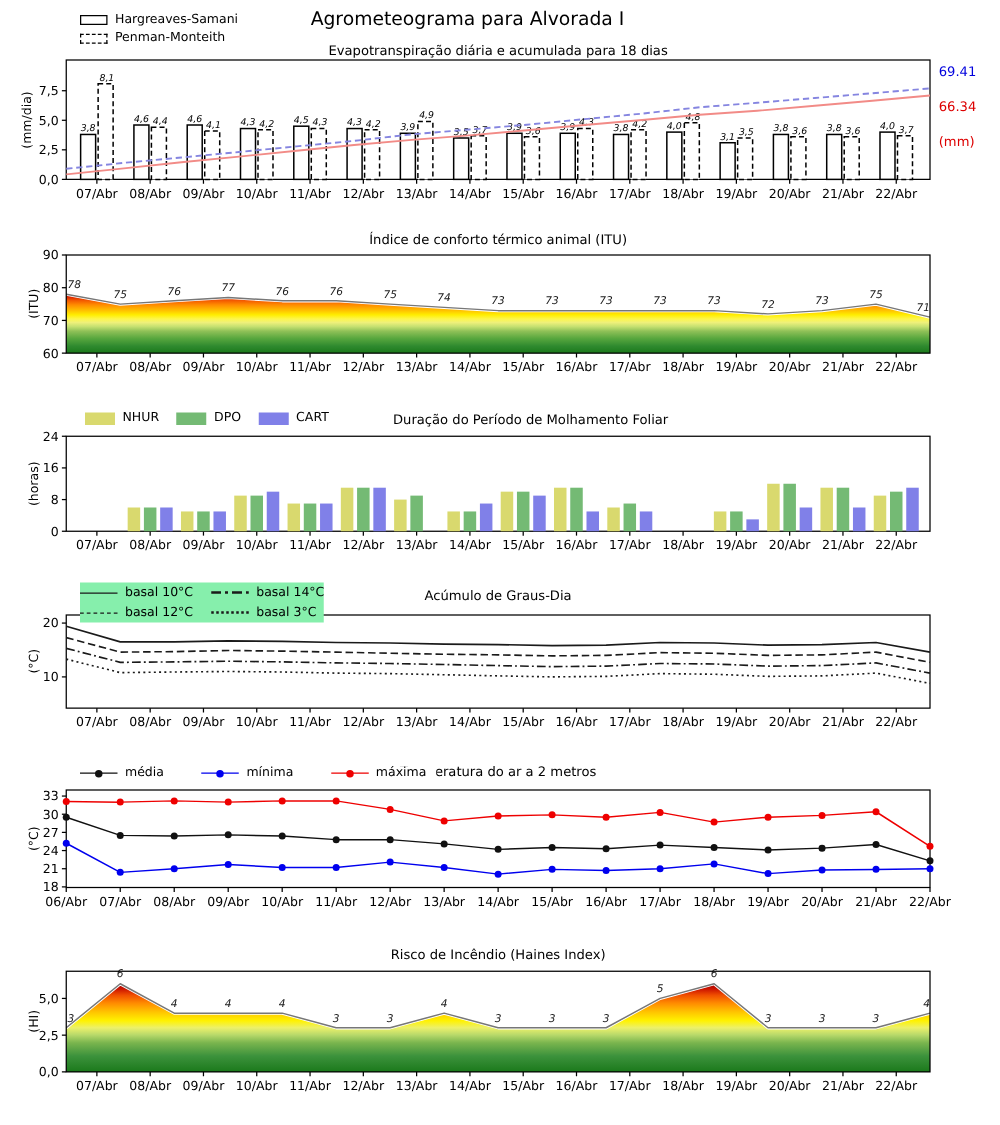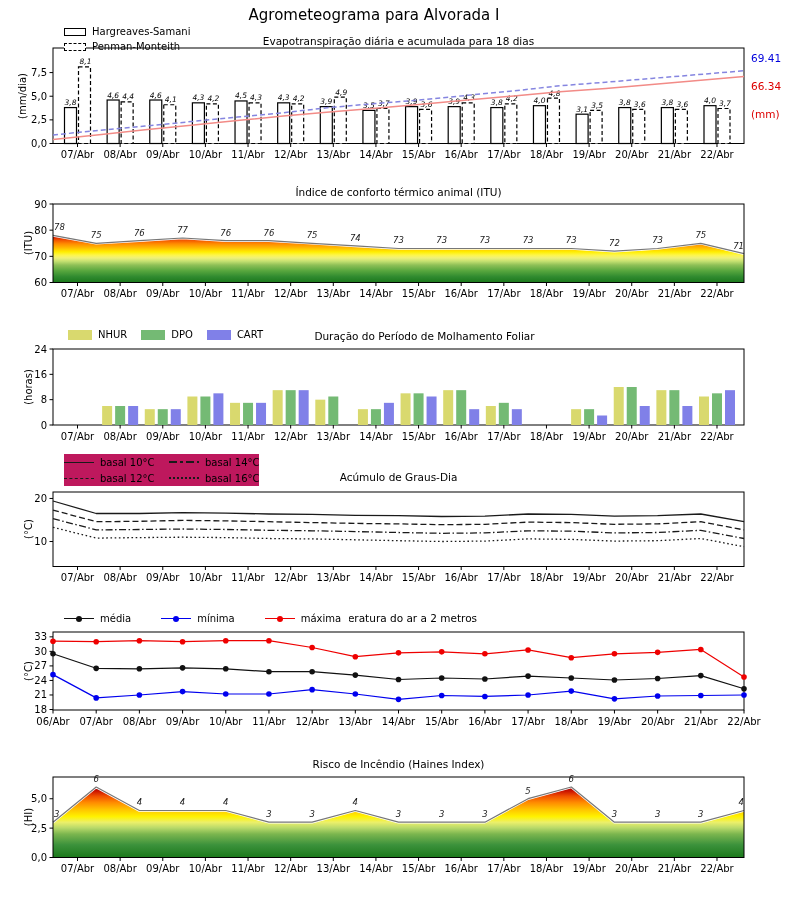--- a/index.html
+++ b/index.html
@@ -538,21 +538,21 @@
         <circle cx="528.0625" cy="649.9254658385094" r="2.8" fill="#ee0000"></circle>
         <circle cx="571.25" cy="657.6770186335403" r="2.8" fill="#ee0000"></circle>
         <circle cx="614.4375" cy="653.8012422360248" r="2.8" fill="#ee0000"></circle>
         <circle cx="657.625" cy="652.3478260869565" r="2.8" fill="#ee0000"></circle>
         <circle cx="700.8125" cy="649.4409937888199" r="2.8" fill="#ee0000"></circle>
         <circle cx="744" cy="677.055900621118" r="2.8" fill="#ee0000"></circle>
       </g>
     </svg>
 
   <div class="abs chart-title" style="top:35px;">Evapotranspiração diária e acumulada para 18 dias</div>
-  <div class="abs legend col" style="top:26px;left:64px;">
+  <div class="abs legend col" style="top:10px;left:64px;">
     <div class="lrow">
       <span class="box-swatch"></span>
       <span>Hargreaves-Samani</span>
     </div>
     <div class="lrow">
       <span class="box-swatch dashed"></span>
       <span>Penman-Monteith</span>
     </div>
   </div>
   <div class="abs acc-label" style="top:52px;color:#0000dd;">69.41</div>
@@ -574,36 +574,36 @@
       <span>DPO</span>
     </div>
     <div class="lrow">
       <span class="fill-swatch" style="background: rgb(128, 128, 232); color: rgb(128, 128, 232);"></span>
       <span>CART</span>
     </div>
   </div>
   <div class="abs ylab" style="top:387px;left:28px;">(horas)</div>
 
   <div class="abs chart-title" style="top:471px;">Acúmulo de Graus-Dia</div>
-  <div class="abs grid2" style="top:454px;left:64px;background:#be185d;">
+  <div class="abs grid2" style="top:466px;left:64px;background:#86efac;">
     <div class="lrow">
       <span class="line-swatch"></span>
       <span>basal 10°C</span>
     </div>
     <div class="lrow">
       <span class="line-swatch dashed"></span>
       <span>basal 12°C</span>
     </div>
     <div class="lrow">
       <span class="line-swatch dashdot"></span>
       <span>basal 14°C</span>
     </div>
     <div class="lrow">
       <span class="line-swatch dotted"></span>
-      <span>basal 16°C</span>
+      <span>basal 3°C</span>
     </div>
   </div>
   <div class="abs ylab" style="top:529px;left:28px;">(°C)</div>
 
   <div class="abs chart-title" style="top:612px;">Temperatura do ar a 2 metros</div>
   <div class="abs legend gap26" style="top:613px;left:64px;background:#fff;padding-right:8px;">
     <div class="lrow">
       <span class="tline" style="background: rgb(17, 17, 17); color: rgb(17, 17, 17);">
           <span class="tdot"></span>
         </span>

